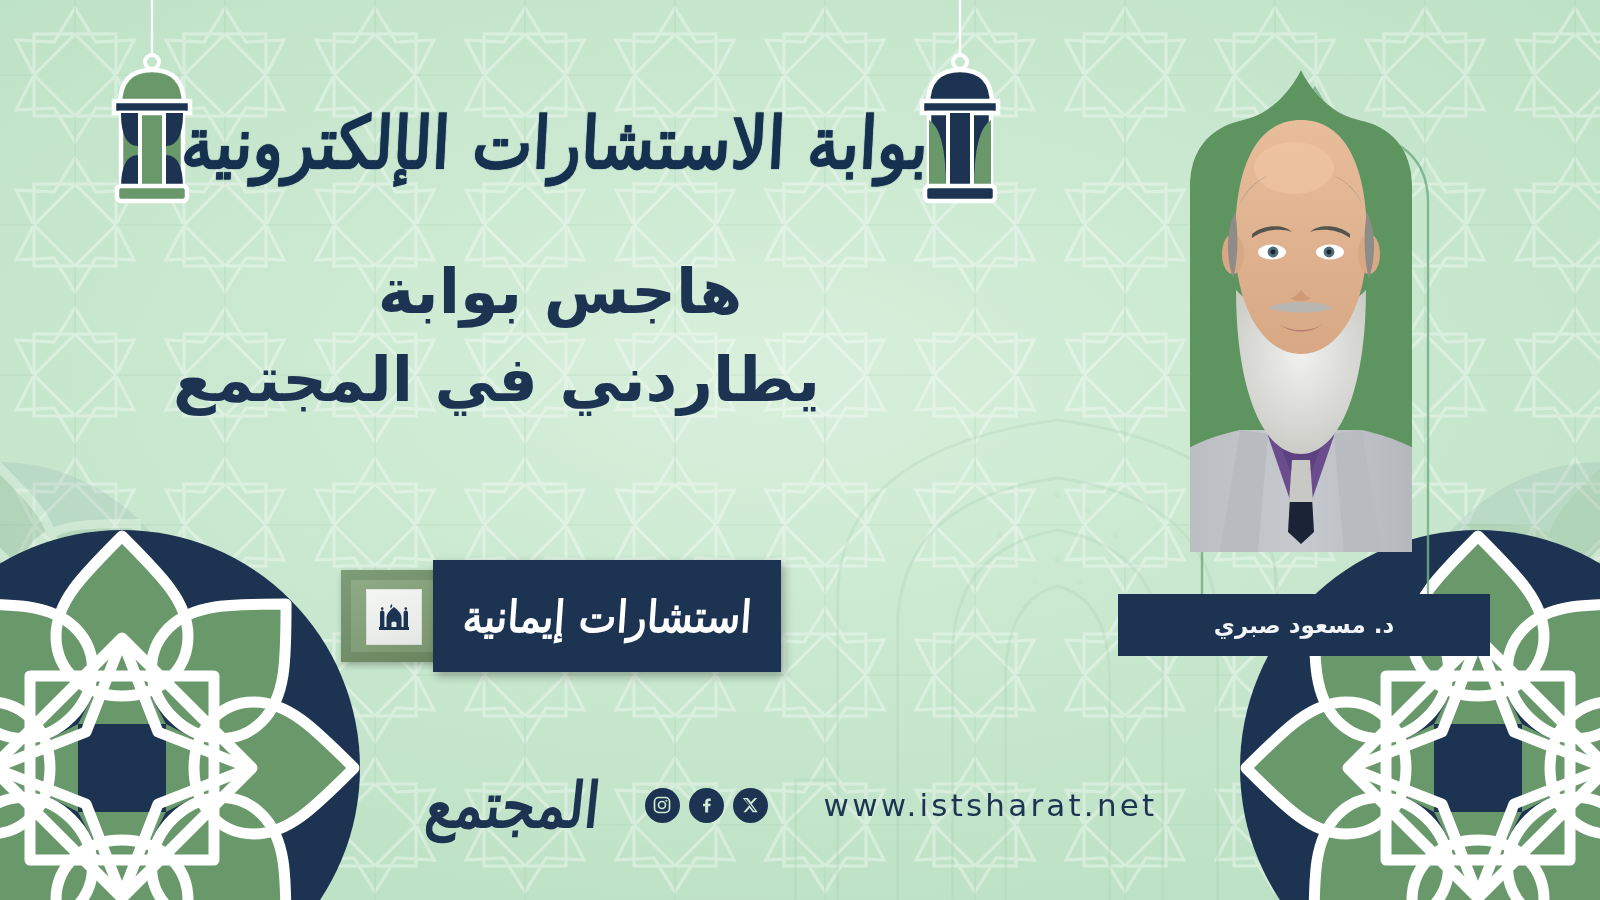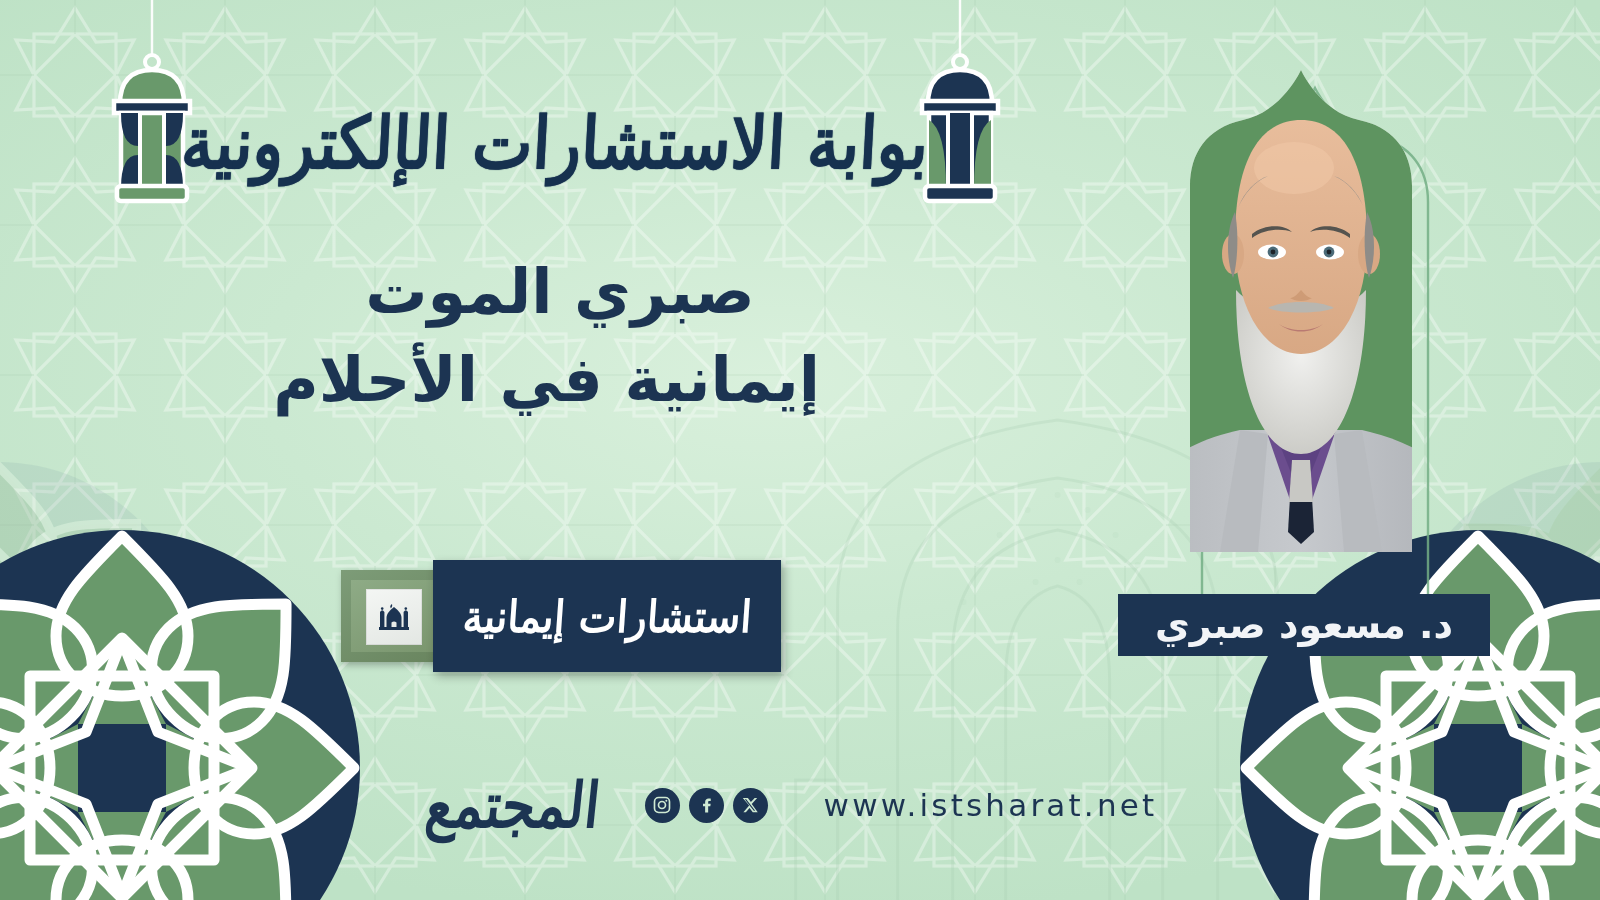--- a/index.html
+++ b/index.html
@@ -131,21 +131,21 @@
   }
   .portrait .nameplate{
     position:absolute; left:2px; top:532px;
     width:372px; height:62px;
     background:#1c3452;
     display:flex; align-items:center; justify-content:center;
   }
   .portrait .nameplate span{
     direction:rtl;
     font-family:"DejaVu Sans", sans-serif;
-    font-weight:700; font-size:38px;
+    font-weight:700; font-size:23px;
     color:#f2f4f7;
     letter-spacing:.5px;
     white-space:nowrap;
   }
 
   
   .footer{
     position:absolute; left:0; top:755px;
     width:1600px; height:100px;
     display:flex; align-items:center;
@@ -388,22 +388,22 @@
       <line x1="60" y1="113" x2="60" y2="188"></line>
     </g>
     <rect x="13" y="186" width="70" height="15" rx="4" fill="#1c3452" stroke="#ffffff" stroke-width="4.5"></rect>
   </svg>
 
   <div class="logo-calli">
     <div class="txt">بوابة الاستشارات الإلكترونية</div>
   </div>
 
   <div class="title-block">
-    <div class="title-line">صبري الموت</div>
-    <div class="title-line">إيمانية في الأحلام</div>
+    <div class="title-line">هاجس بوابة</div>
+    <div class="title-line">يطاردني في المجتمع</div>
   </div>
 
   <div class="badge">
     <div class="plate-outer"></div>
     <div class="plate-inner"></div>
     <div class="icon-box">
       <svg width="40" height="40" viewBox="0 0 40 40">
         <g fill="#1c3452">
           <path d="M18 7 Q15 9 17 11.5 Q19 9.5 18 7 Z"></path>
           <path d="M20 10 C15 14 12.5 17 12.5 21 L27.5 21 C27.5 17 25 14 20 10 Z"></path>

